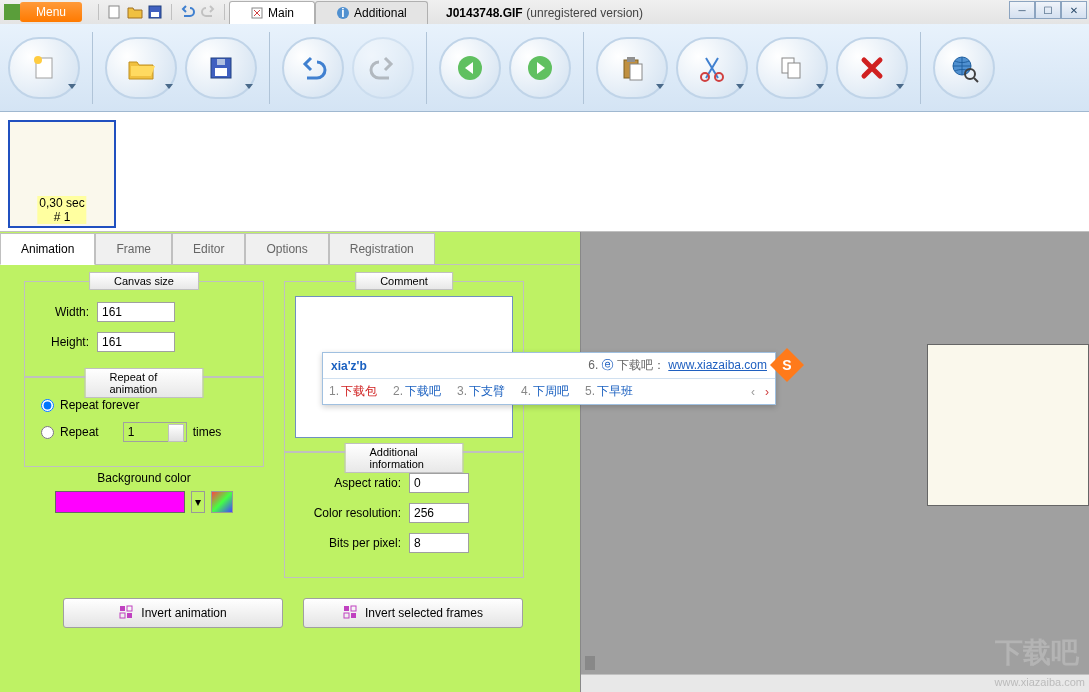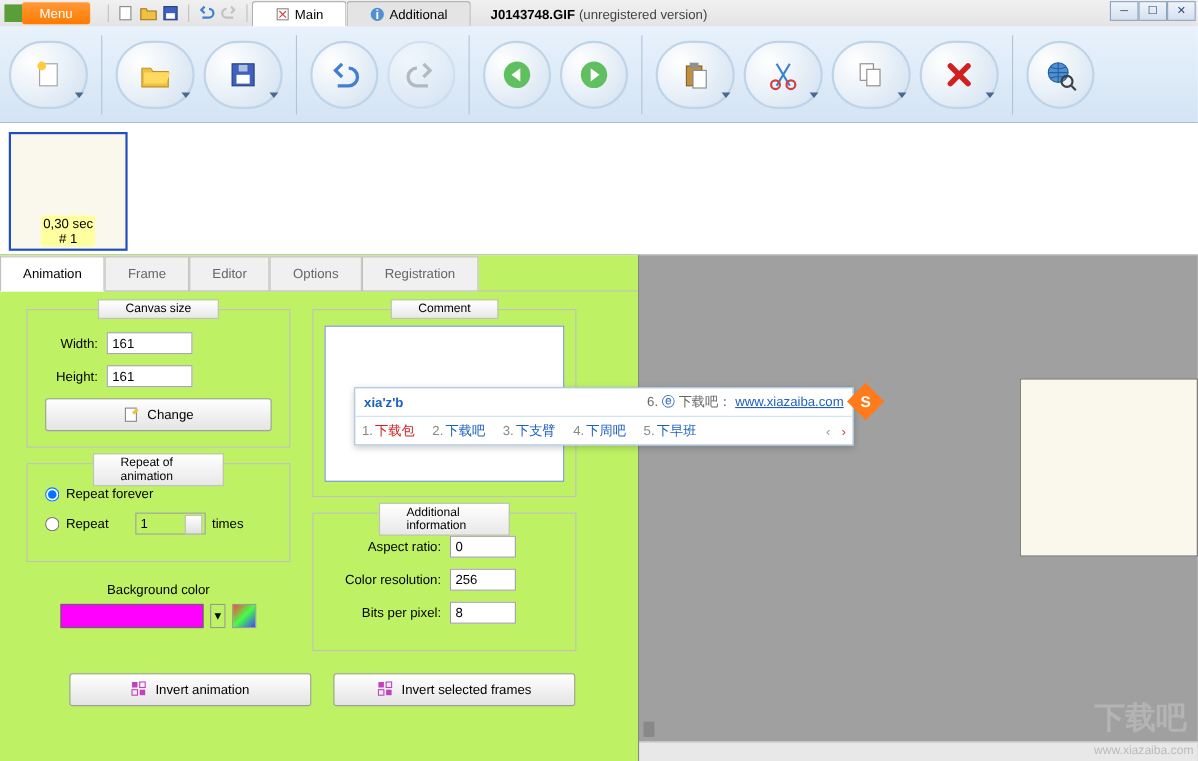--- a/index.html
+++ b/index.html
@@ -38,21 +38,21 @@
 .frame-info { position: absolute; bottom: 2px; left: 50%; transform: translateX(-50%); text-align: center; font-size: 11px; background: #ffffa0; padding: 0 2px; }
 .frame-info div { background: #ffffa0; white-space: nowrap; }
 
 
 .lower { display: flex; height: 460px; }
 .left-panel { width: 580px; background: #bef264; }
 .tabs { display: flex; border-bottom: 1px solid #c0c0c0; }
 .tab { padding: 8px 20px; border: 1px solid #c0c0c0; border-bottom: 1px solid #fff; background: #fff; cursor: pointer; position: relative; top: 1px; }
 .tab.inactive { background: #f0f0f0; border-bottom: 1px solid #c0c0c0; color: #666; }
 .tab-content { padding: 16px 24px; display: flex; gap: 20px; }
-.col { display: flex; flex-direction: column; gap: 14px; }
+.col { display: flex; flex-direction: column; }
 
 .fieldset { border: 1px solid #c0c0c0; position: relative; padding: 20px 16px 14px; }
 .legend { position: absolute; top: -10px; left: 50%; transform: translateX(-50%); background: linear-gradient(#fff,#e8e8e8); border: 1px solid #c0c0c0; padding: 2px 24px; font-size: 11px; }
 .row { display: flex; align-items: center; gap: 8px; margin-bottom: 10px; }
 .row label { width: 48px; text-align: right; }
 .row input[type=text] { width: 78px; height: 20px; border: 1px solid #a0a0a0; padding: 0 4px; }
 .row-wide input[type=text] { width: 60px; }
 .row-wide label { width: auto; min-width: 100px; }
 
 .btn { background: linear-gradient(#fff,#e4e4e4); border: 1px solid #a0a0a0; border-radius: 3px; padding: 6px 16px; cursor: pointer; display: flex; align-items: center; justify-content: center; gap: 6px; width: 100%; }
@@ -269,27 +269,20 @@
         <div class="fieldset">
           <div class="legend">Canvas size</div>
           <div class="row">
             <label>Width:</label>
             <input type="text" value="161" style="">
           </div>
           <div class="row">
             <label>Height:</label>
             <input type="text" value="161" style="">
           </div>
-          <button class="btn">
-            <span class="btn-icn"><svg viewBox="0 0 16 16">
-                  <rect x="2" y="2" width="10" height="12" fill="#fff" stroke="#888"></rect>
-                  <path d="M8 6l4-4 2 2-4 4z" fill="#f0c040"></path>
-                </svg></span>
-            <span>Change</span>
-          </button>
         </div>
 
         <div class="fieldset">
           <div class="legend">Repeat of animation</div>
           <div class="radio-row">
             <input type="radio" name="rp" checked="" style="">
             <span>Repeat forever</span>
           </div>
           <div class="radio-row">
             <input type="radio" name="rp" style="">

